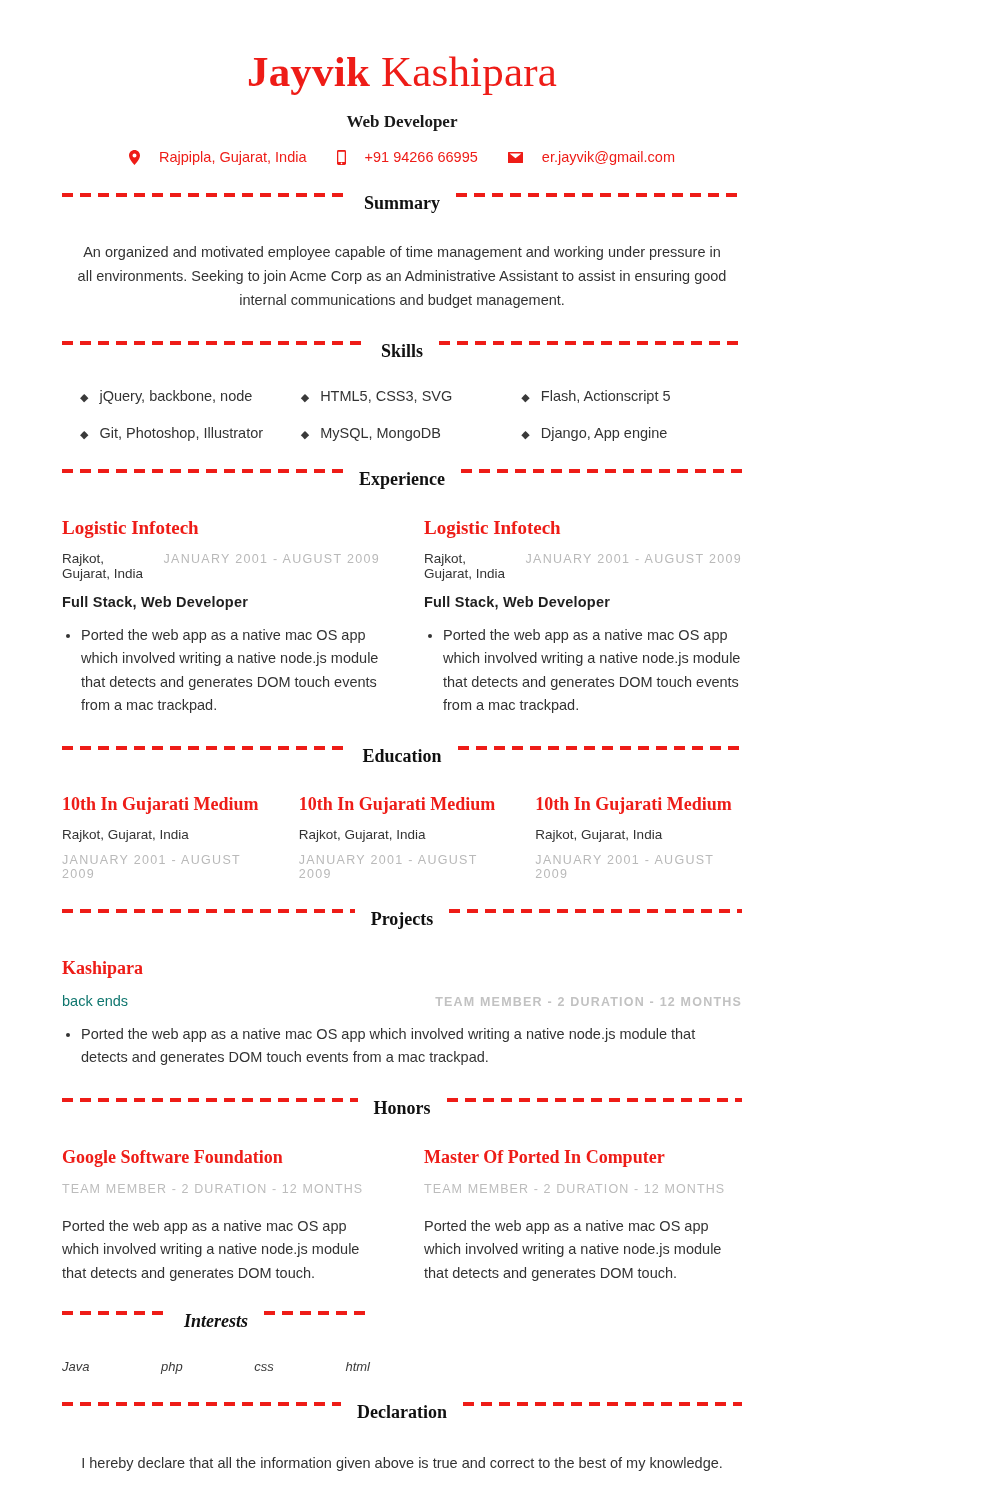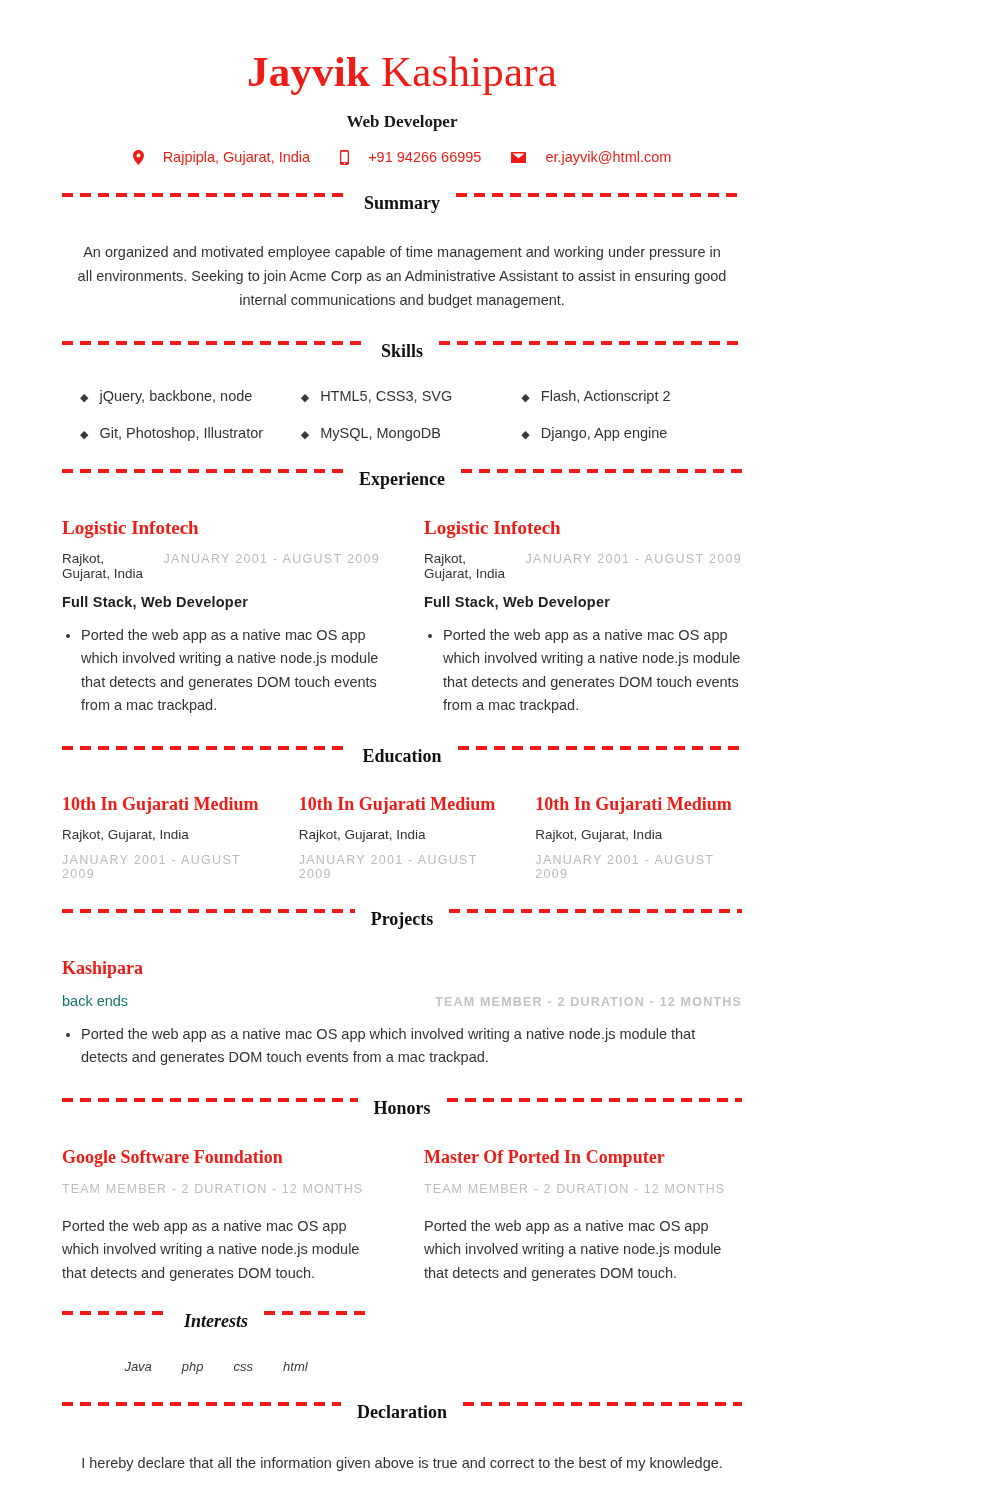--- a/index.html
+++ b/index.html
@@ -252,21 +252,21 @@
     margin-top: 26px;
     display: grid;
     grid-template-columns: 1fr 1fr;
     column-gap: 64px;
     font-style: italic;
   }
   .dual-row .section-head { margin-top: 0; }
   .tag-row {
     margin-top: 27px;
     display: flex;
-    justify-content: center;
+    justify-content: space-between;
     gap: 30px;
     flex-wrap: wrap;
   }
   .tag-item {
     font-size: 13px;
     color: #3a3a3a;
   }
 
   
   .declaration-text {
@@ -309,21 +309,21 @@
         </span>
         <span>+91 94266 66995</span>
       </div>
 
       <div class="contact-item">
         <span>
           <svg width="15" height="11" viewBox="0 0 15 11">
               <path d="M0 0.6V10.4A0.6 0.6 0 0 0 0.6 11H14.4A0.6 0.6 0 0 0 15 10.4V0.6A0.6 0.6 0 0 0 14.4 0H0.6A0.6 0.6 0 0 0 0 0.6ZM1.6 1.5H13.4L7.5 6.2Z"></path>
             </svg>
         </span>
-        <span>er.jayvik@html.com</span>
+        <span>er.jayvik@gmail.com</span>
       </div>
 
     </div>
   </div>
 
   <div class="section-head">
     <span class="rule left"></span>
     <span class="section-title">Summary</span>
     <span class="rule right"></span>
   </div>
@@ -338,21 +338,21 @@
     <div class="skill-item">
       <span class="diamond">◆</span>
       <span>jQuery, backbone, node</span>
     </div>
     <div class="skill-item">
       <span class="diamond">◆</span>
       <span>HTML5, CSS3, SVG</span>
     </div>
     <div class="skill-item">
       <span class="diamond">◆</span>
-      <span>Flash, Actionscript 2</span>
+      <span>Flash, Actionscript 5</span>
     </div>
     <div class="skill-item">
       <span class="diamond">◆</span>
       <span>Git, Photoshop, Illustrator</span>
     </div>
     <div class="skill-item">
       <span class="diamond">◆</span>
       <span>MySQL, MongoDB</span>
     </div>
     <div class="skill-item">

